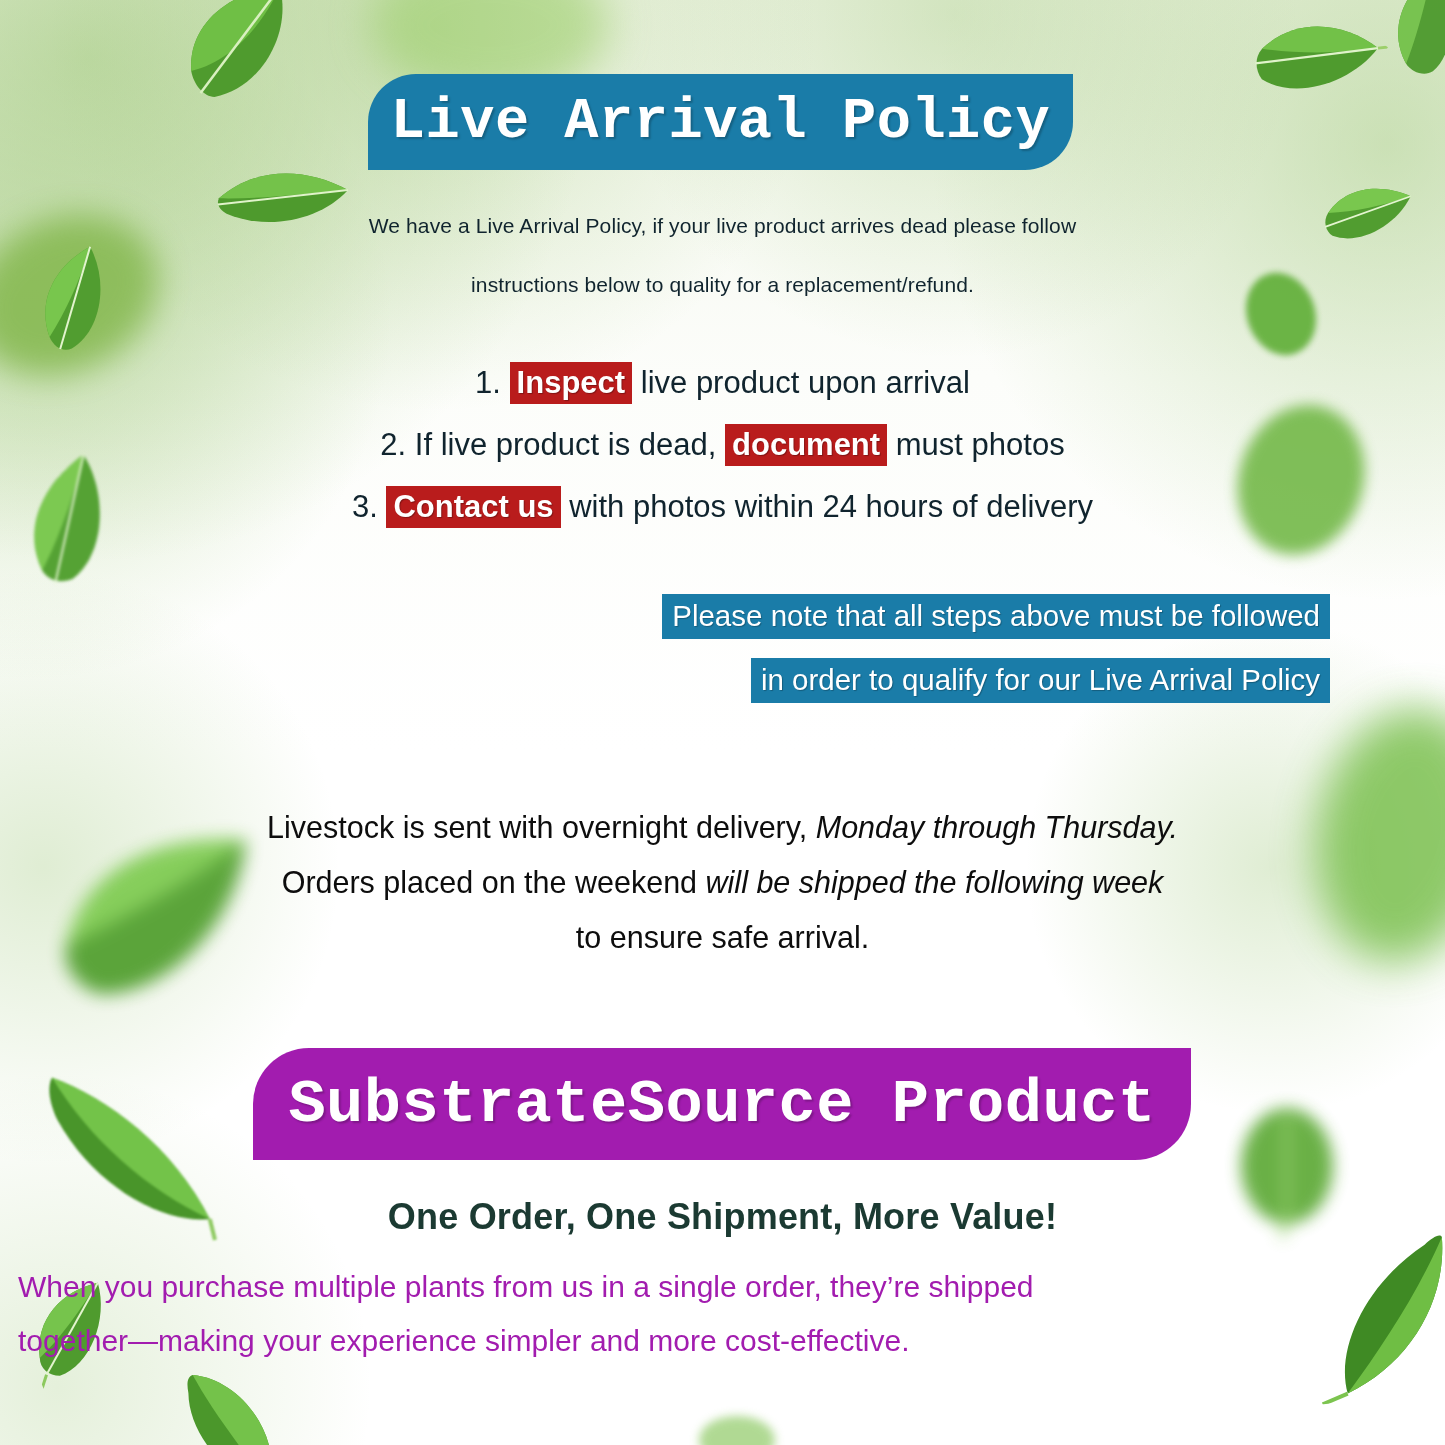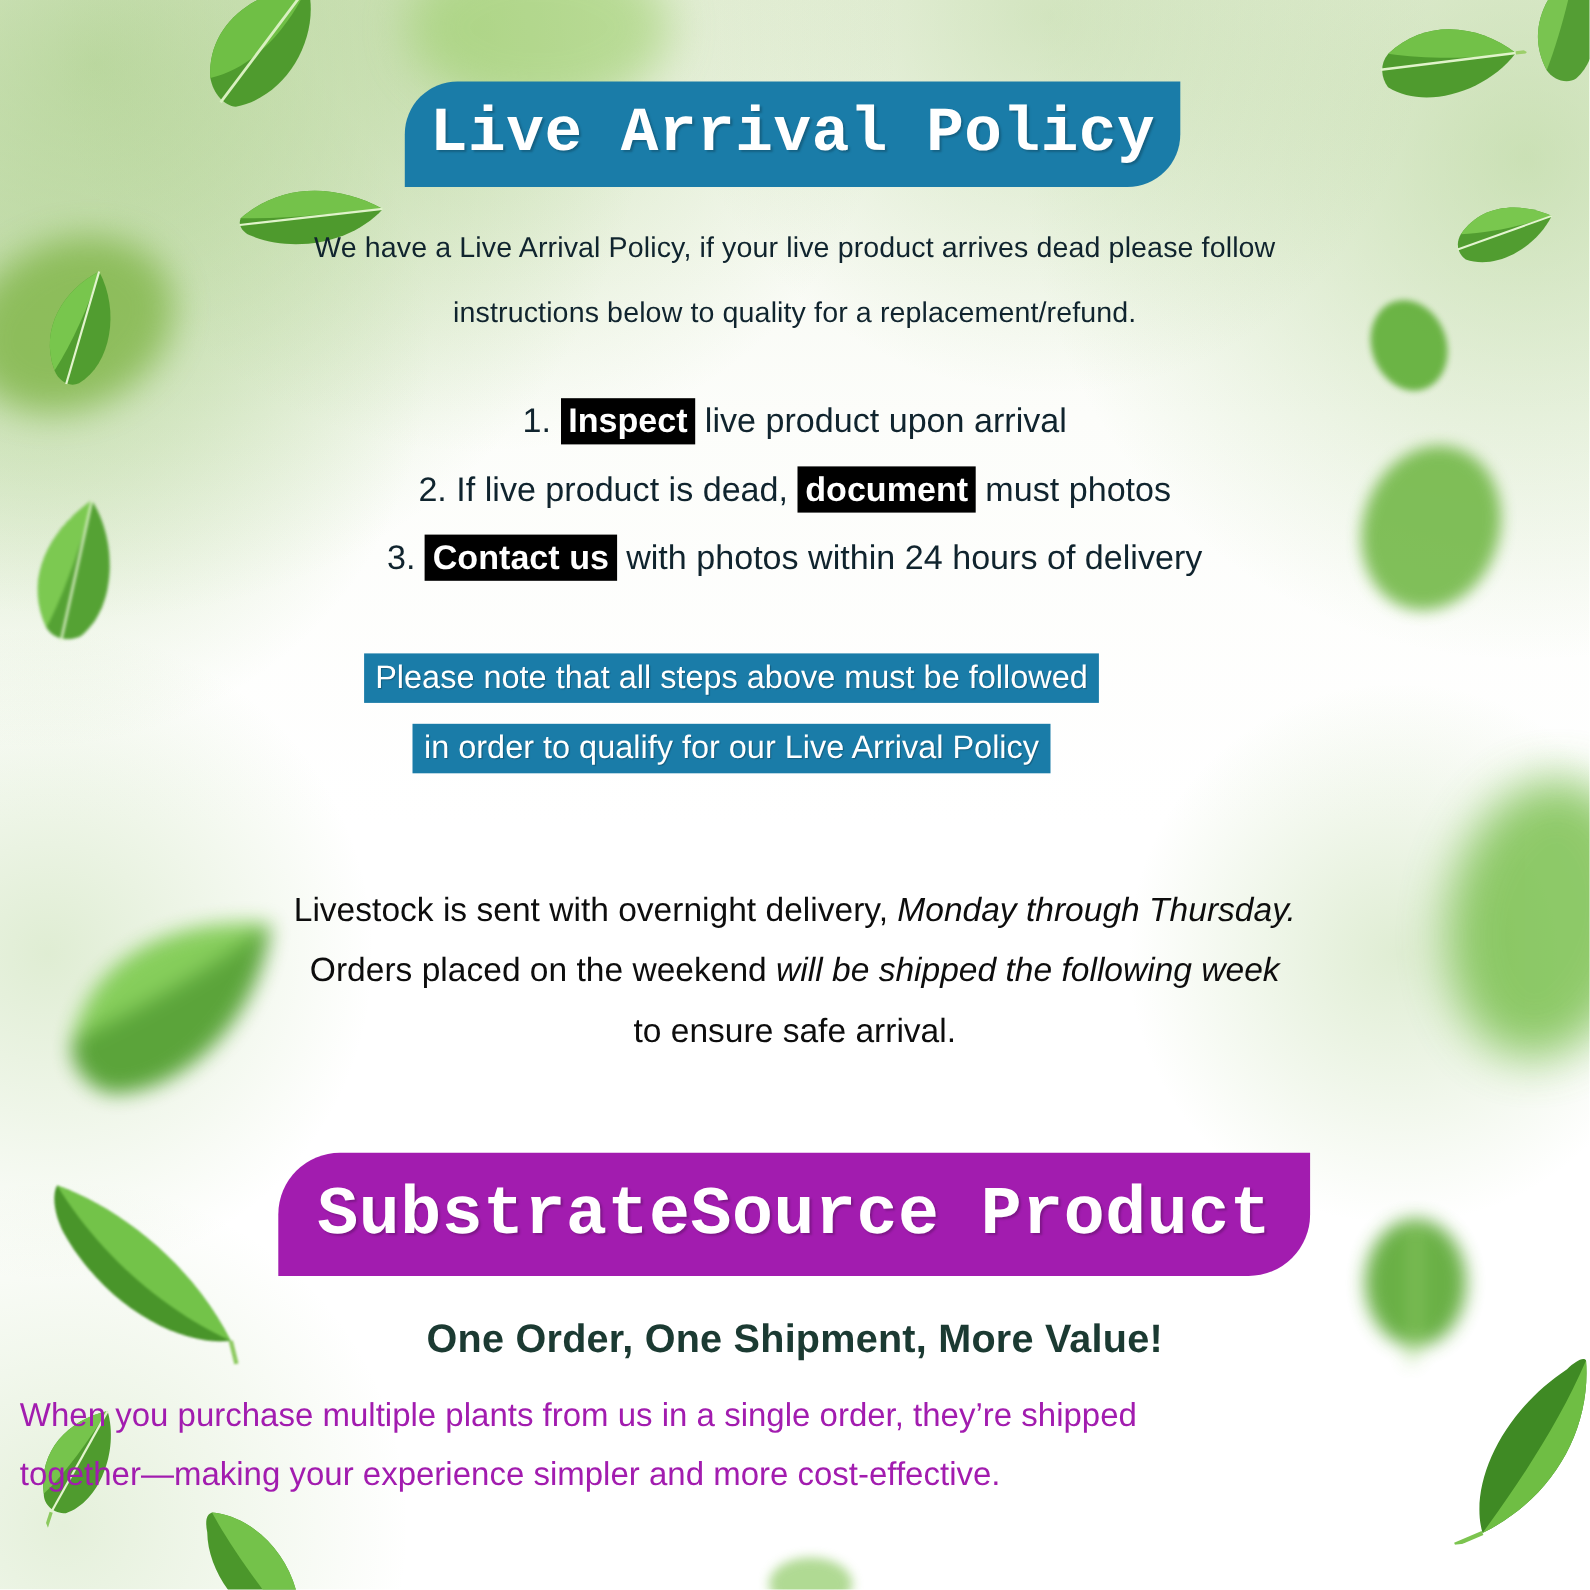--- a/index.html
+++ b/index.html
@@ -77,52 +77,52 @@
   }
 
   
   .intro {
     position: absolute;
     left: 0;
     top: 196px;
     width: 1445px;
     text-align: center;
     color: #10242e;
-    font-size: 26px;
+    font-size: 21px;
     line-height: 59px;
     letter-spacing: 0.1px;
   }
 
   
   .steps {
     position: absolute;
     left: 0;
     top: 352px;
     width: 1445px;
     text-align: center;
     color: #10242e;
     font-size: 31px;
     line-height: 62px;
   }
   .step { white-space: nowrap; }
   .hl-dark {
-    background: #000000;
+    background: #b91c1c;
     color: #ffffff;
     font-weight: 700;
     padding: 3px 7px 4px 7px;
     text-shadow: 1px 1px 1px rgba(0,0,0,0.3);
   }
 
   
   .note {
     position: absolute;
     left: 0;
     top: 584px;
     width: 1330px;
-    text-align: center;
+    text-align: right;
     font-size: 29.5px;
     line-height: 64px;
   }
   .note-line {
     background: #1a7ca8;
     color: #ffffff;
     padding: 5px 10px 7px 10px;
     text-shadow: 1px 1px 1px rgba(0,0,0,0.25);
   }
 

